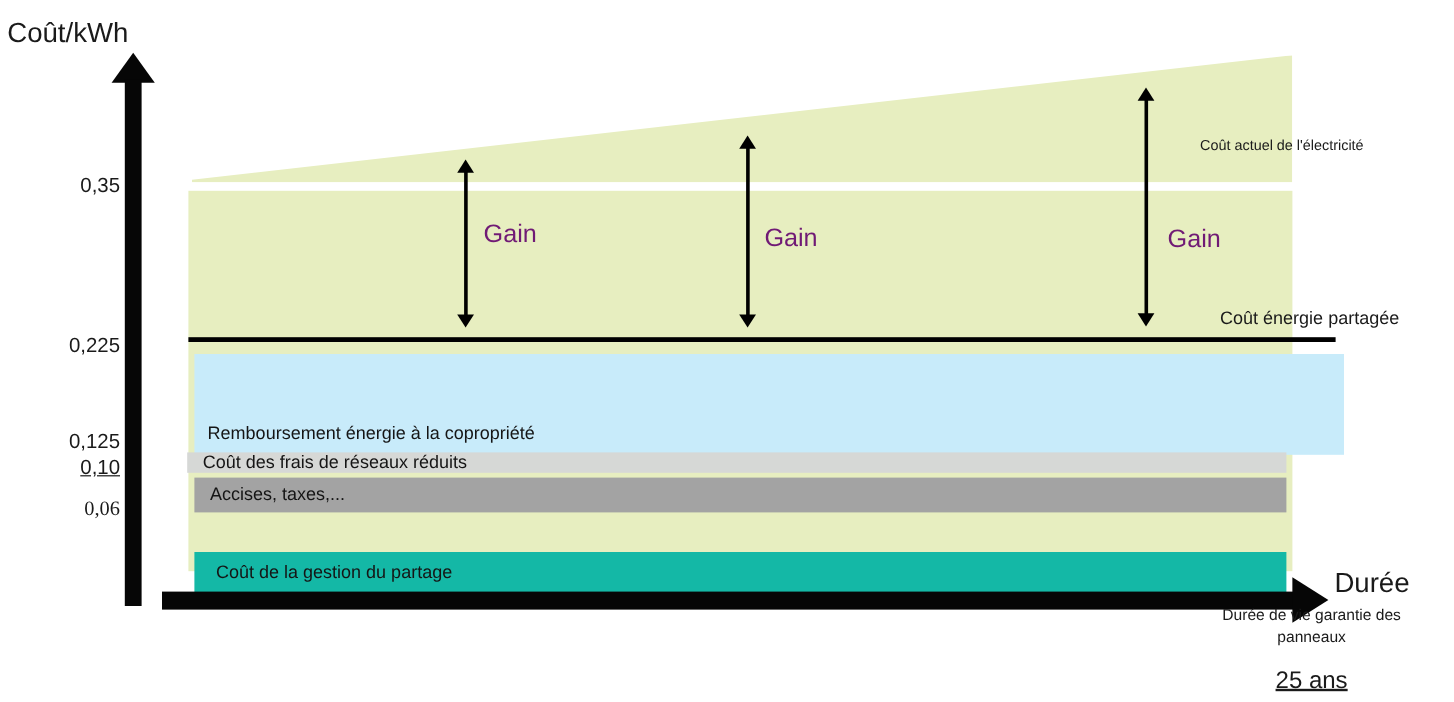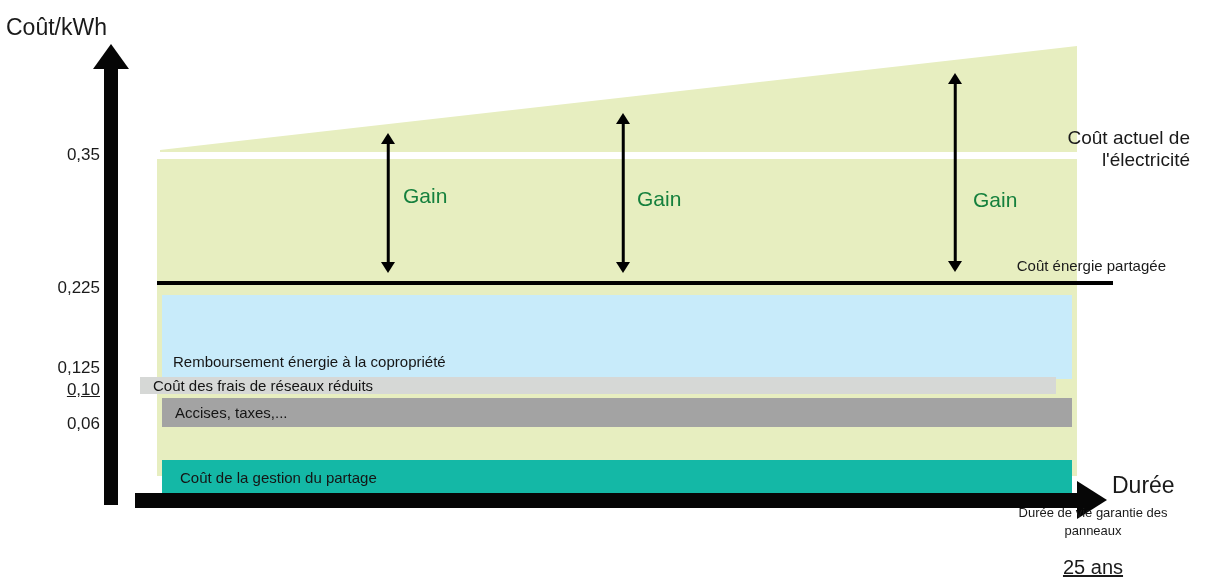--- a/index.html
+++ b/index.html
@@ -22,28 +22,28 @@
   .y-axis-title { left:6px; top:14px; font-size:23px; }
   .x-axis-title { left:1112px; top:472px; font-size:23px; }
   .x-note       { left:1003px; top:504px; width:180px; text-align:center; font-size:13px; line-height:18px; }
   .x-note-value { left:1003px; top:556px; width:180px; text-align:center; font-size:20px;text-decoration:underline; }
 
   .tick { left:28px; width:72px; text-align:right; font-size:17px; }
   .tick-035  { top:145px; }
   .tick-0225 { top:278px; }
   .tick-0125 { top:358px; }
   .tick-010  { top:380px;text-decoration:underline; }
-  .tick-006  { top:414px; }
+  .tick-006  { top:414px;font-family:Liberation Serif, serif; }
 
   
   .wedge      { left:160px; top:46px; width:917px; height:106px; background:#e7eec0;
                 clip-path:polygon(0 98%, 100% 0, 100% 100%, 0 100%); }
   .main-band  { left:157px; top:159px; width:920px; height:317px; background:#e7eec0; }
-  .blue-band  { left:162px; top:295px; width:910px; height:84px; background:#c8ebfa; }
-  .gray-band  { left:140px; top:377px; width:916px; height:17px; background:#d6d8d6; }
+  .blue-band  { left:162px; top:295px; width:910px; height:84px; background:#c8ebfa;padding-left:48px; }
+  .gray-band  { left:156px; top:377px; width:916px; height:17px; background:#d6d8d6; }
   .pale-band  { left:162px; top:398px; width:910px; height:29px; background:#a3a3a3; }
   .pink-band  { left:162px; top:460px; width:910px; height:35px; background:#14b8a6; }
   .shared-line{ left:157px; top:281px; width:956px; height:3.5px; background:#000000; }
 
   .band-label { position:absolute; font-size:15px; white-space:nowrap; color:#151515; }
   .blue-band .band-label { left:11px; bottom:9px; }
   .gray-band .band-label { left:13px; top:0; line-height:17px; }
   .pale-band .band-label { left:13px; top:0; line-height:29px; }
   .pink-band .band-label { left:18px; top:0; line-height:35px; }
 
@@ -54,26 +54,26 @@
   .varrow .head-top { position:absolute; top:0; left:50%; transform:translateX(-50%);
                    width:0; height:0; border-left:7px solid transparent;
                    border-right:7px solid transparent; border-bottom:11px solid #000; }
   .varrow .head-bottom { position:absolute; bottom:0; left:50%; transform:translateX(-50%);
                    width:0; height:0; border-left:7px solid transparent;
                    border-right:7px solid transparent; border-top:11px solid #000; }
   .gain-arrow-1 { left:381px; top:133px; height:140px; }
   .gain-arrow-2 { left:616px; top:113px; height:160px; }
   .gain-arrow-3 { left:948px; top:73px;  height:199px; }
 
-  .gain-label { font-size:21px; color:#15803d; }
+  .gain-label { font-size:21px; color:#701a75; }
   .gain-label-1 { left:403px; top:184px; }
   .gain-label-2 { left:637px; top:187px; }
   .gain-label-3 { left:973px; top:188px; }
 
-  .current-cost-label { left:1000px; top:127px; width:190px; text-align:right; font-size:19px; }
+  .current-cost-label { left:1000px; top:114px; width:190px; text-align:left; font-size:12px; }
   .shared-cost-label  { left:1000px; top:257px; width:166px; text-align:right; font-size:15px; }
 </style>
 </head>
 <body>
 
 <div class="canvas">
 
   <div class="abs y-axis-title">Coût/kWh</div>
   <div class="abs v-axis-head"></div>
   <div class="abs v-axis-shaft"></div>

